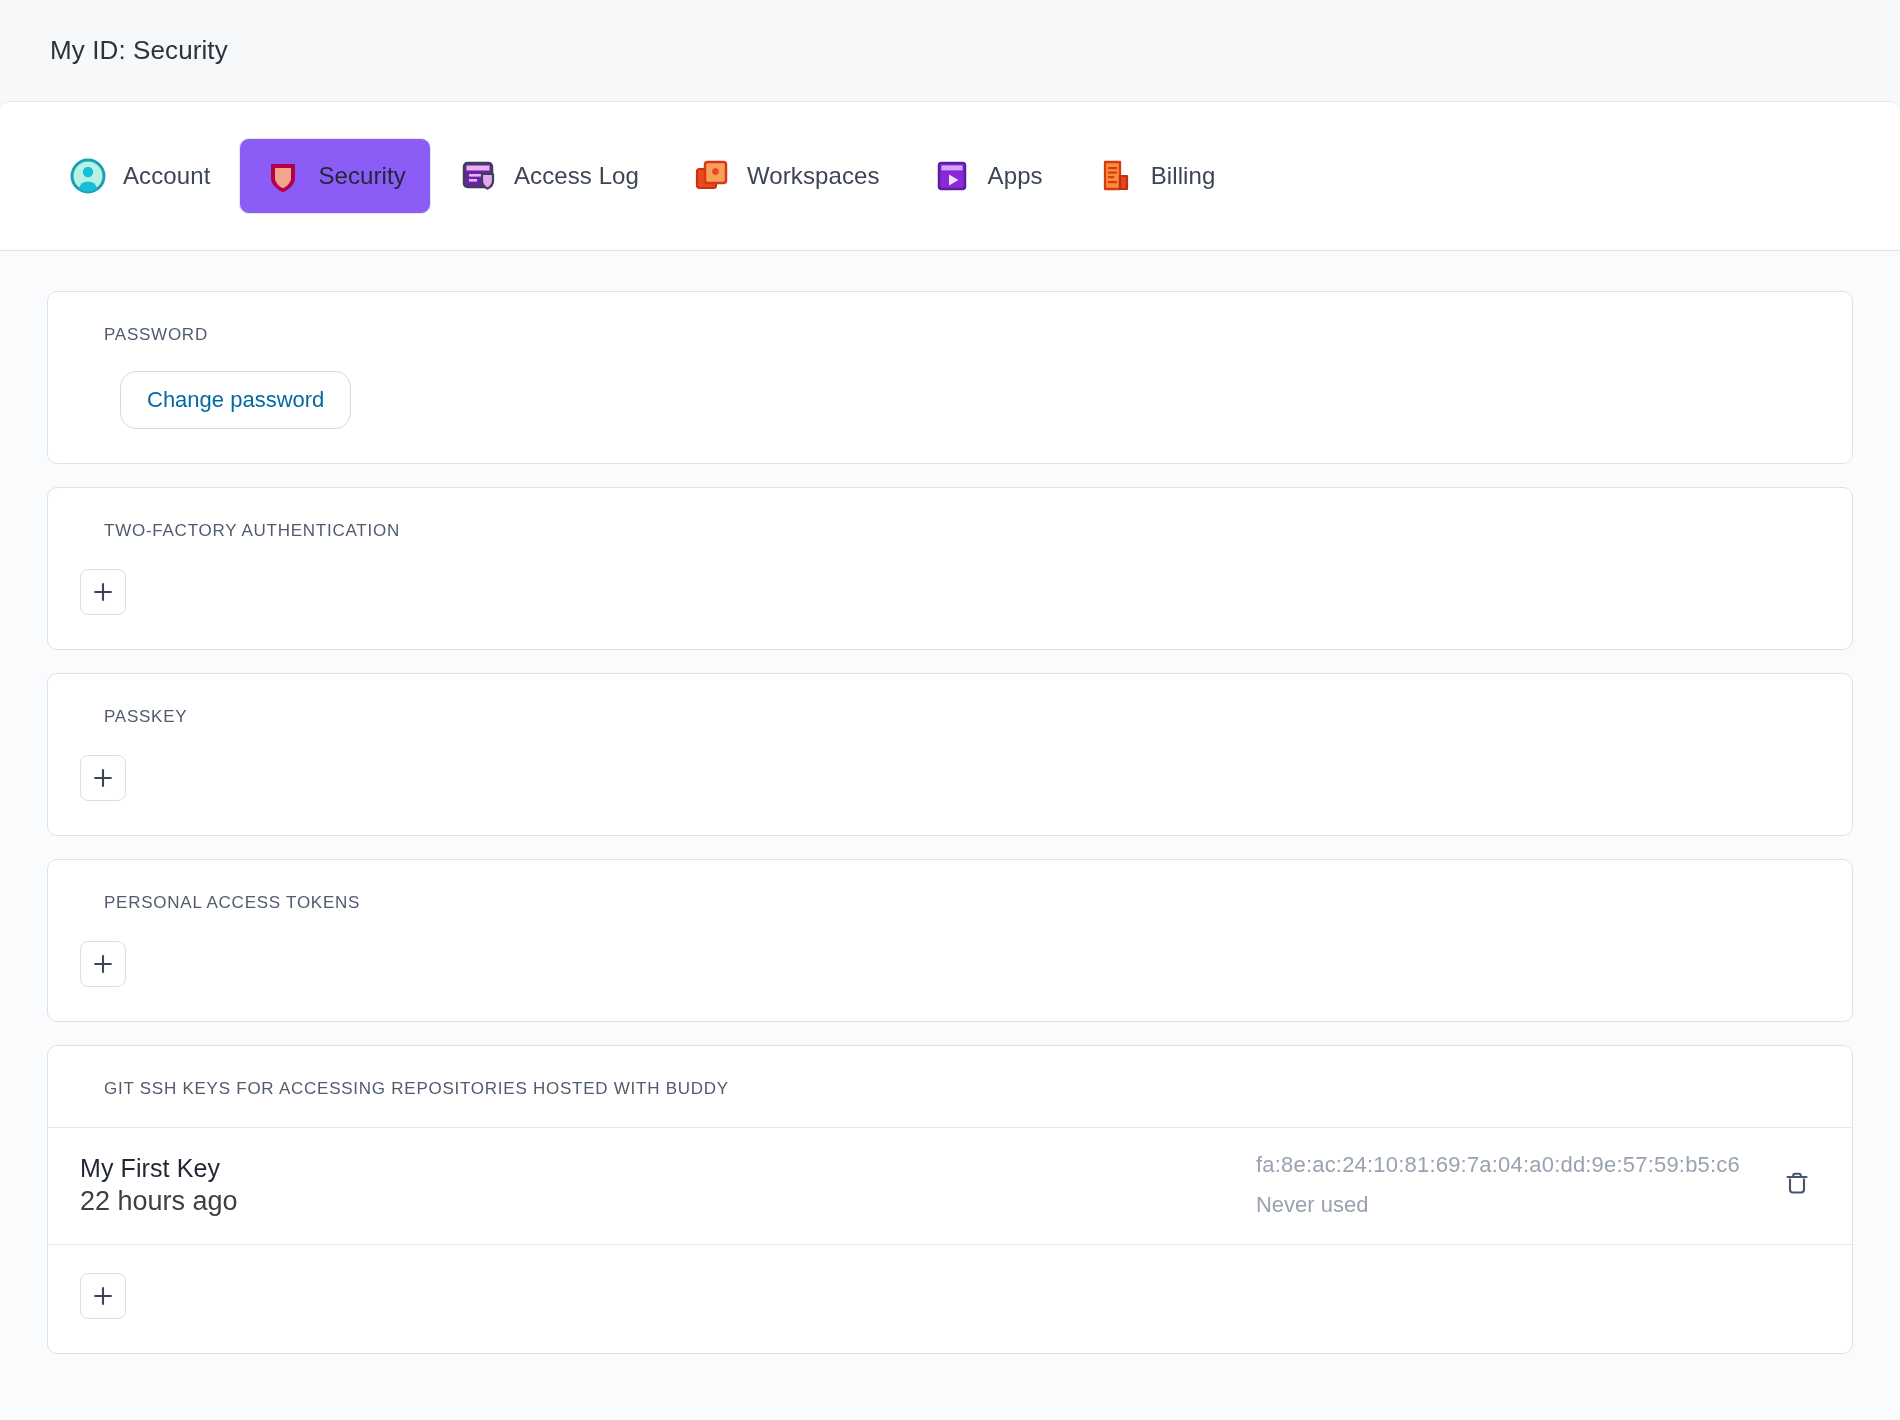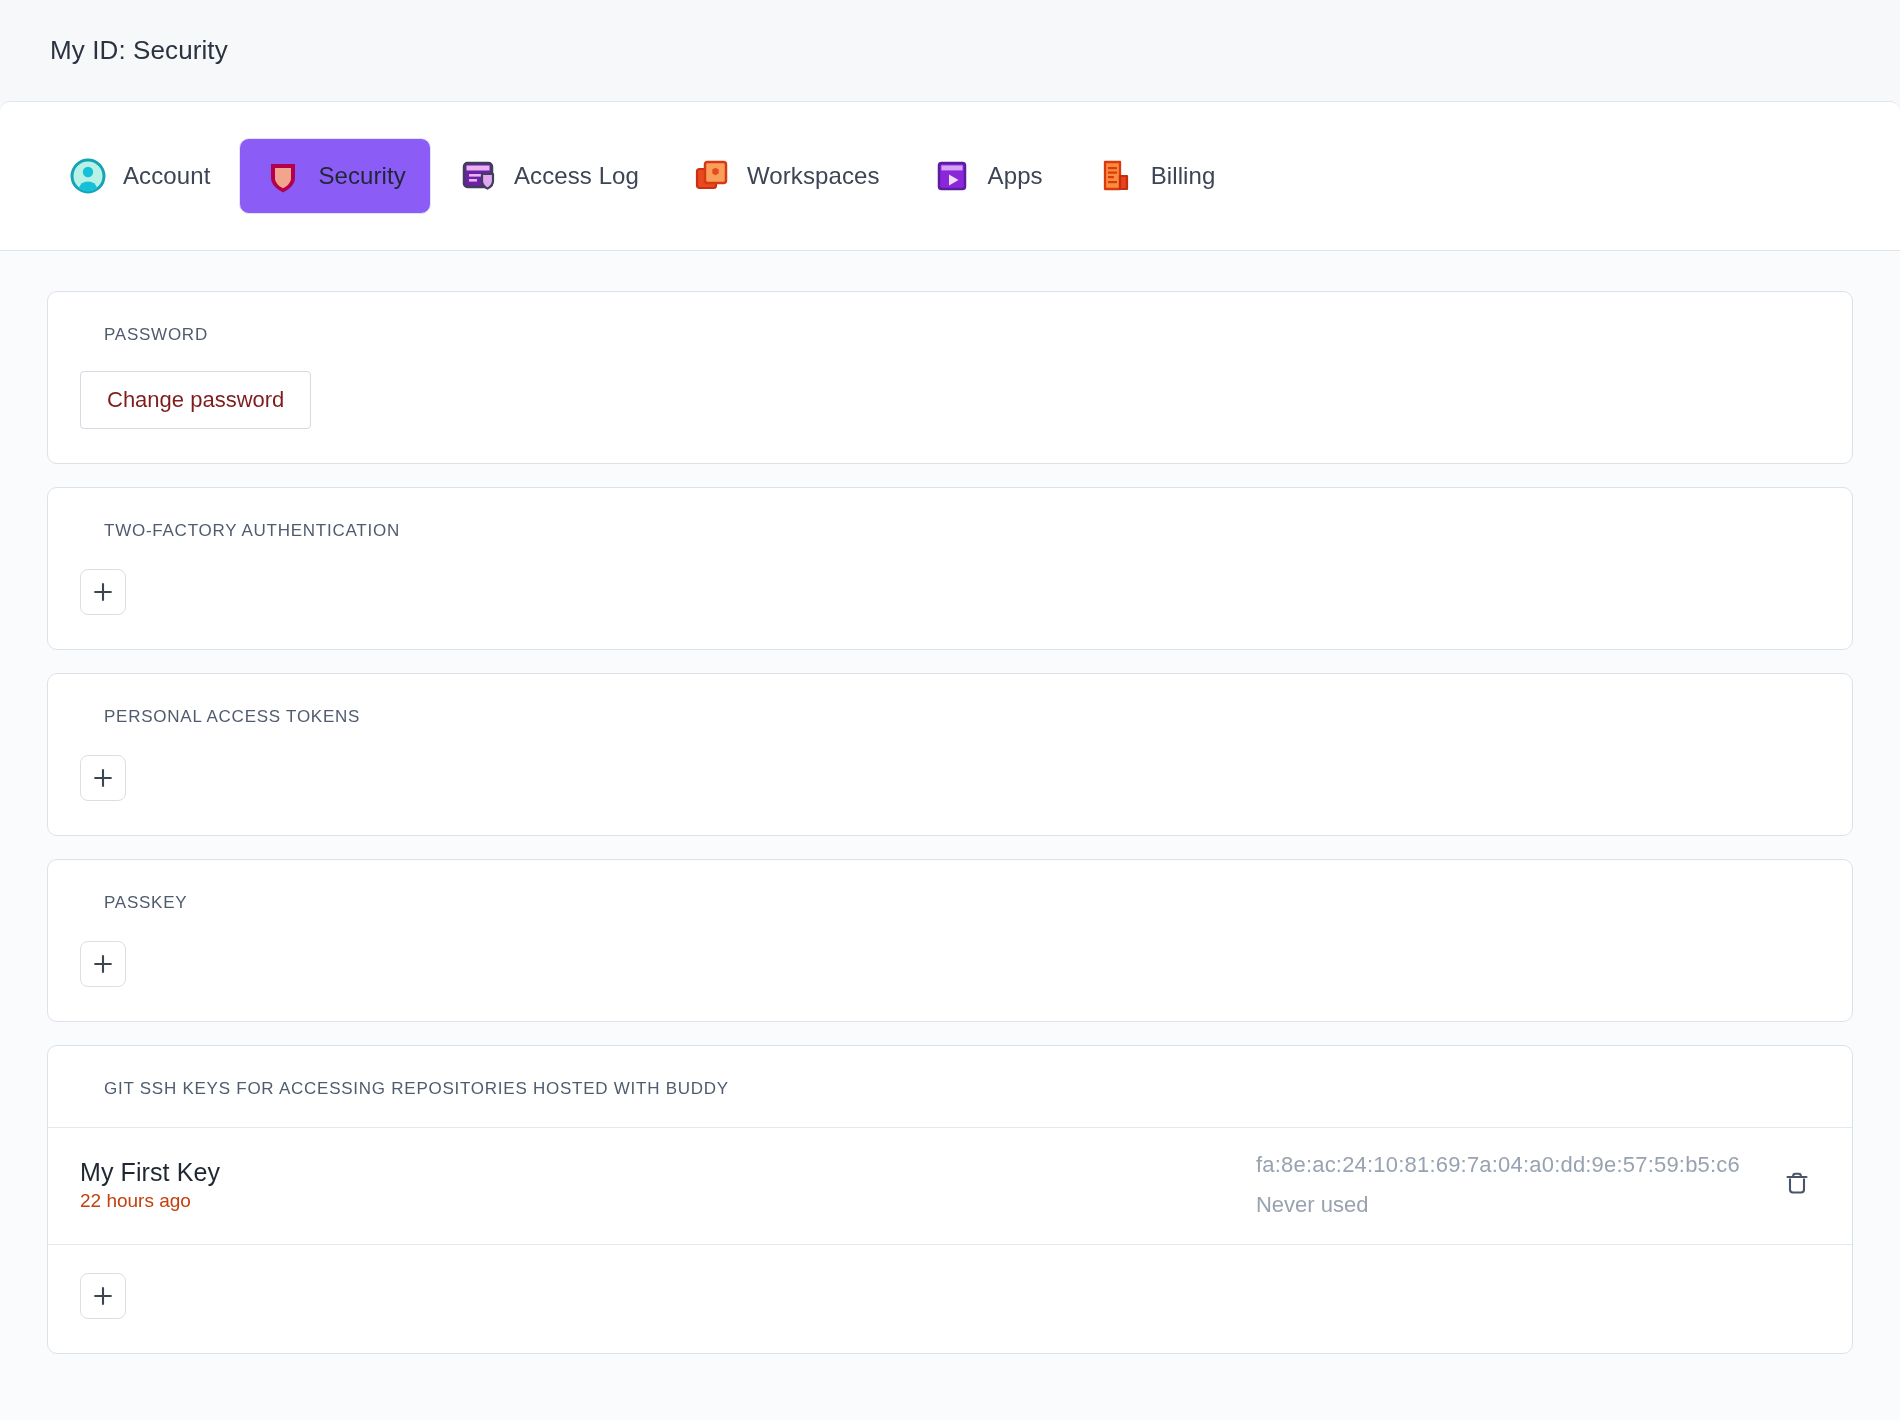--- a/index.html
+++ b/index.html
@@ -97,26 +97,27 @@
   }
 
   
   .btn-outline {
     display: inline-flex;
     align-items: center;
     justify-content: center;
     margin-top: 26px;
     padding: 15px 26px;
     font-size: 22px;
-    color: #7f1d1d;
+    color: #0369a1;
     background: #fff;
     border: 1px solid #d4dae1;
-    border-radius: 4px;
+    border-radius: 16px;
     cursor: pointer;
     font-family: "Liberation Sans", sans-serif;
+    margin-left: 40px;
   }
   .btn-plus {
     display: inline-flex;
     align-items: center;
     justify-content: center;
     width: 46px;
     height: 46px;
     margin-top: 28px;
     background: #fff;
     border: 1px solid #d9dfe5;
@@ -136,22 +137,22 @@
     padding: 24px 32px 26px 32px;
     border-bottom: 1px solid #e5e9ee;
   }
   .ssh-left { flex: 1 1 auto; min-width: 0; }
   .ssh-name {
     font-size: 25px;
     color: #1f2733;
     letter-spacing: 0.1px;
   }
   .ssh-age {
-    font-size: 19px;
-    color: #c2410c;
+    font-size: 27px;
+    color: #404040;
     margin-top: 3px;
   }
   .ssh-right {
     text-align: left;
     margin-right: 34px;
   }
   .ssh-fingerprint {
     font-size: 22px;
     color: #98a2b0;
     letter-spacing: 0.2px;
@@ -274,34 +275,34 @@
           <svg width="22" height="22" viewBox="0 0 22 22">
             <path d="M11 3.4v15.2M3.4 11h15.2" stroke="#3c4554" stroke-width="2.1" stroke-linecap="square"></path>
           </svg>
         </span>
       </button>
     </div>
   </div>
 
   <div class="card">
     <div class="card-inner">
-      <div class="section-label">PERSONAL ACCESS TOKENS</div>
+      <div class="section-label">PASSKEY</div>
       <button class="btn-plus">
         <span>
           <svg width="22" height="22" viewBox="0 0 22 22">
             <path d="M11 3.4v15.2M3.4 11h15.2" stroke="#3c4554" stroke-width="2.1" stroke-linecap="square"></path>
           </svg>
         </span>
       </button>
     </div>
   </div>
 
   <div class="card">
     <div class="card-inner">
-      <div class="section-label">PASSKEY</div>
+      <div class="section-label">PERSONAL ACCESS TOKENS</div>
       <button class="btn-plus">
         <span>
           <svg width="22" height="22" viewBox="0 0 22 22">
             <path d="M11 3.4v15.2M3.4 11h15.2" stroke="#3c4554" stroke-width="2.1" stroke-linecap="square"></path>
           </svg>
         </span>
       </button>
     </div>
   </div>
 

